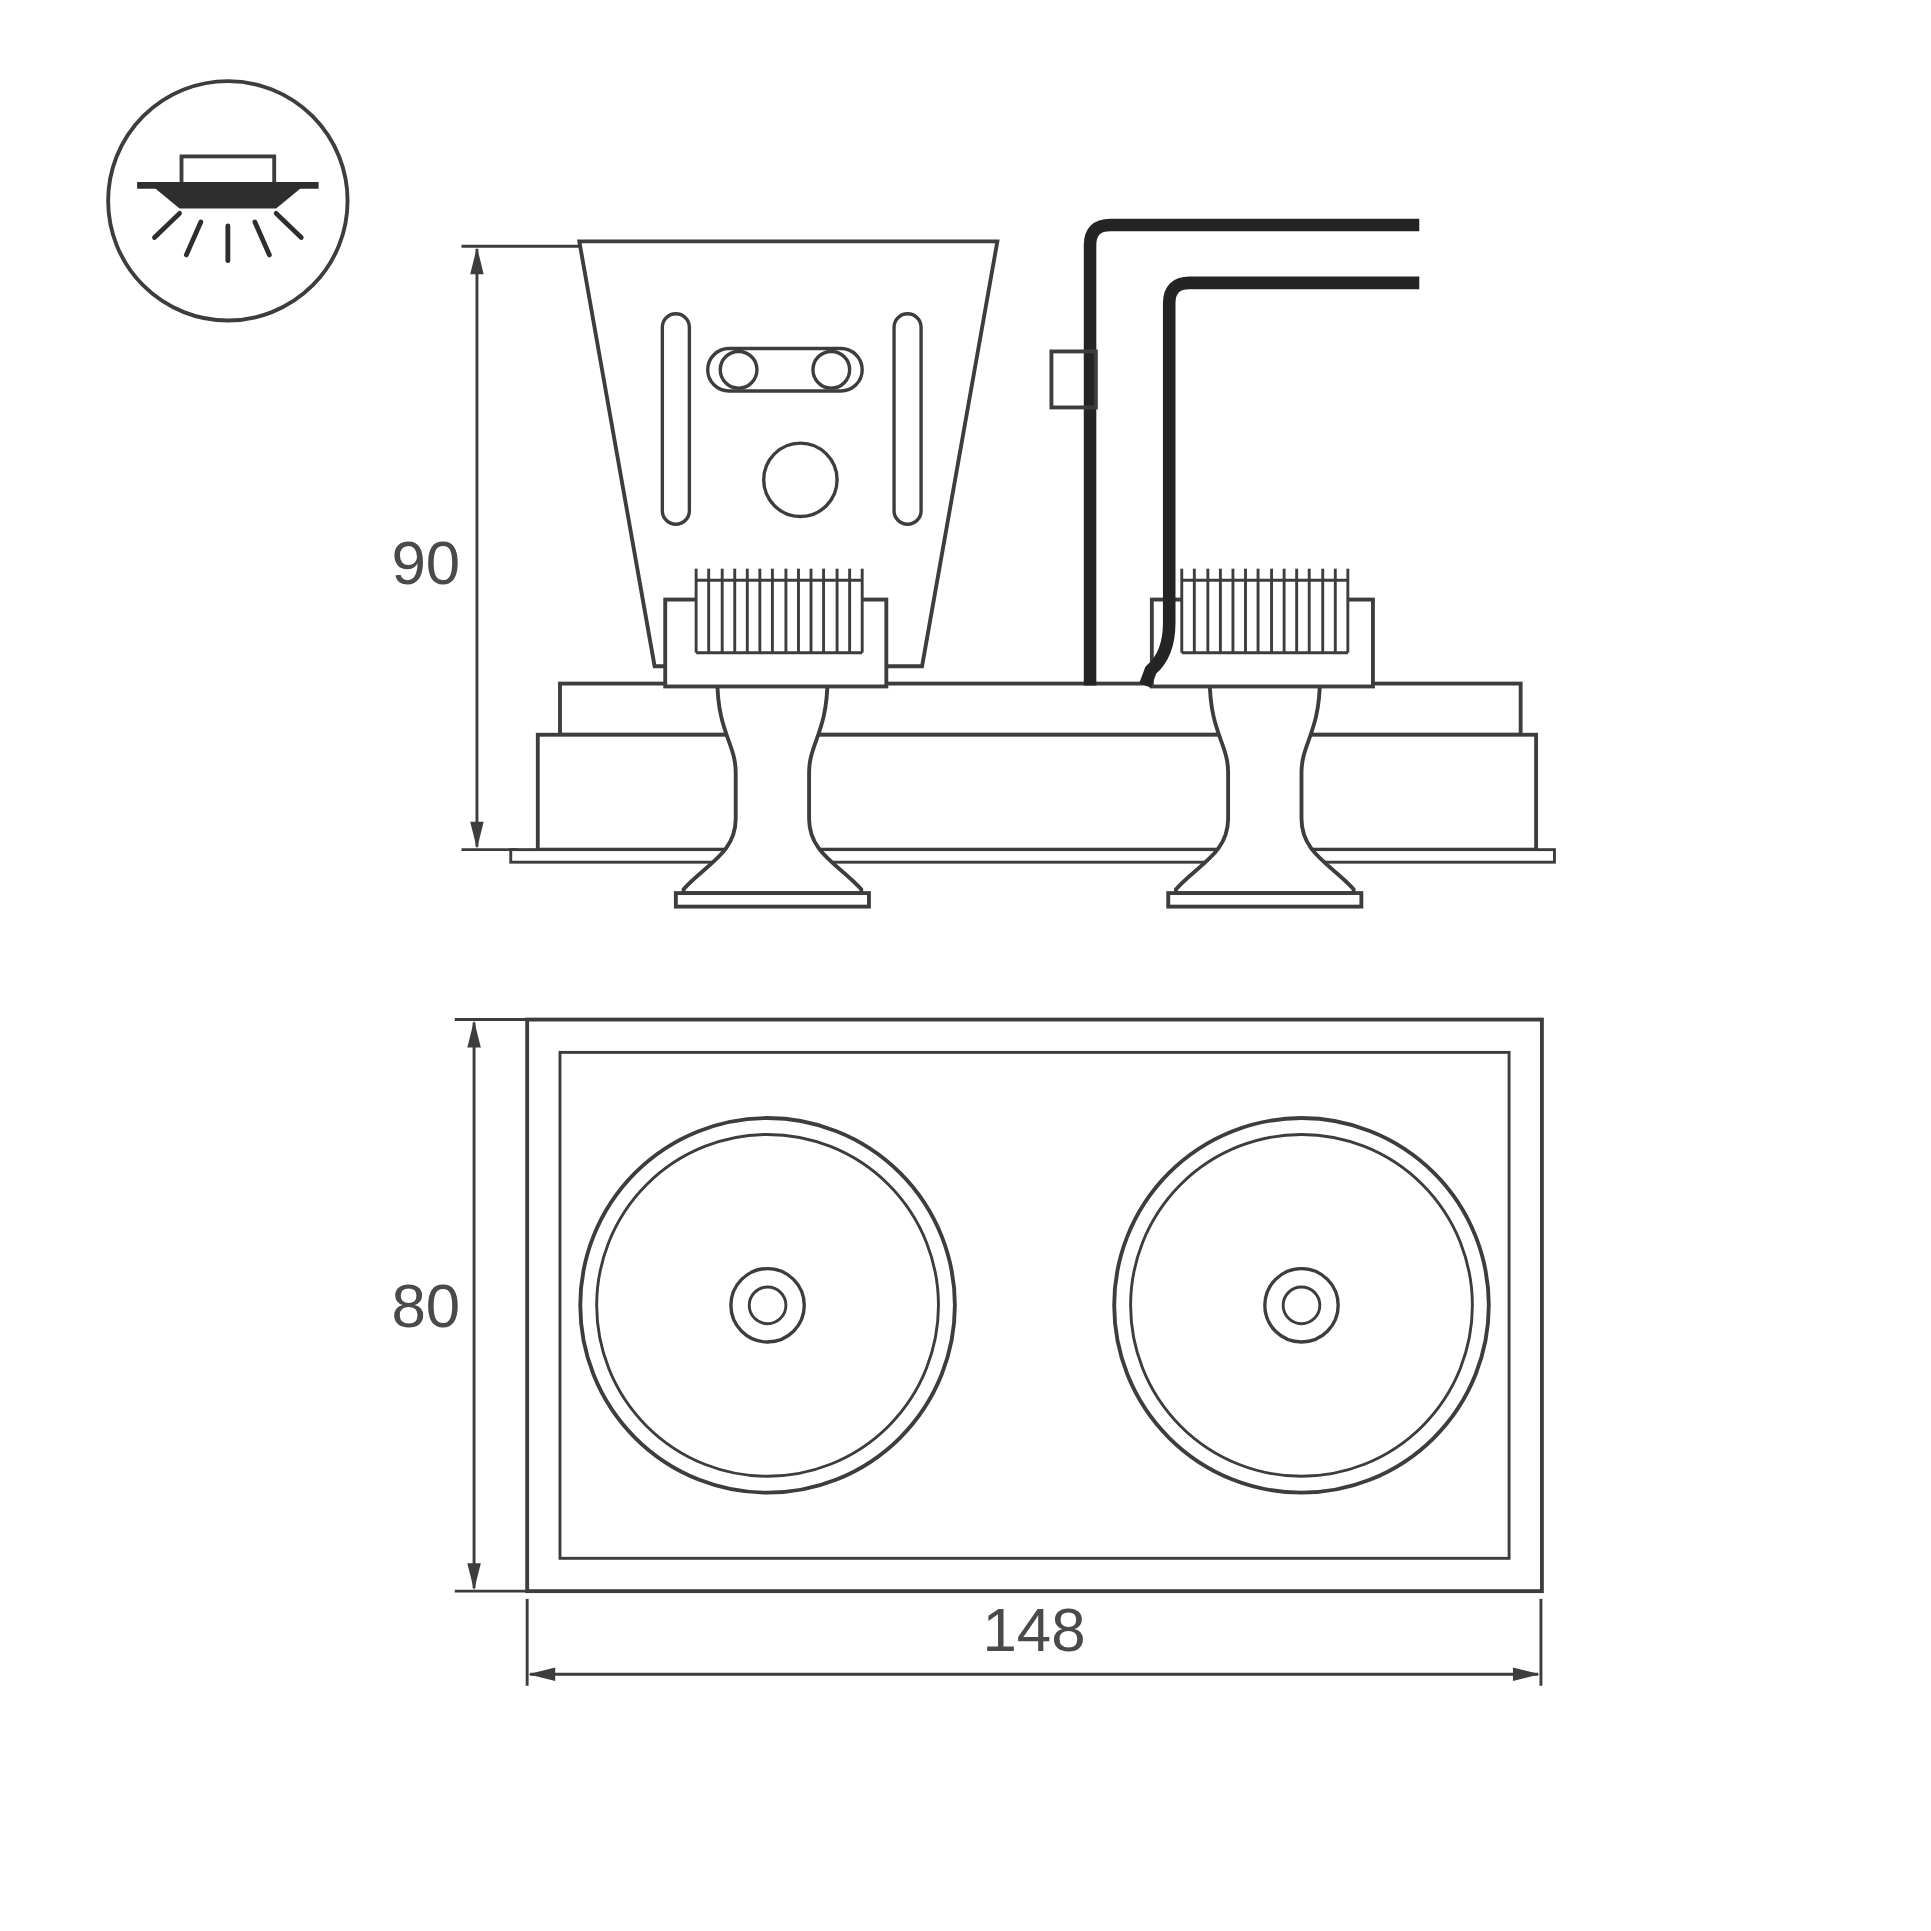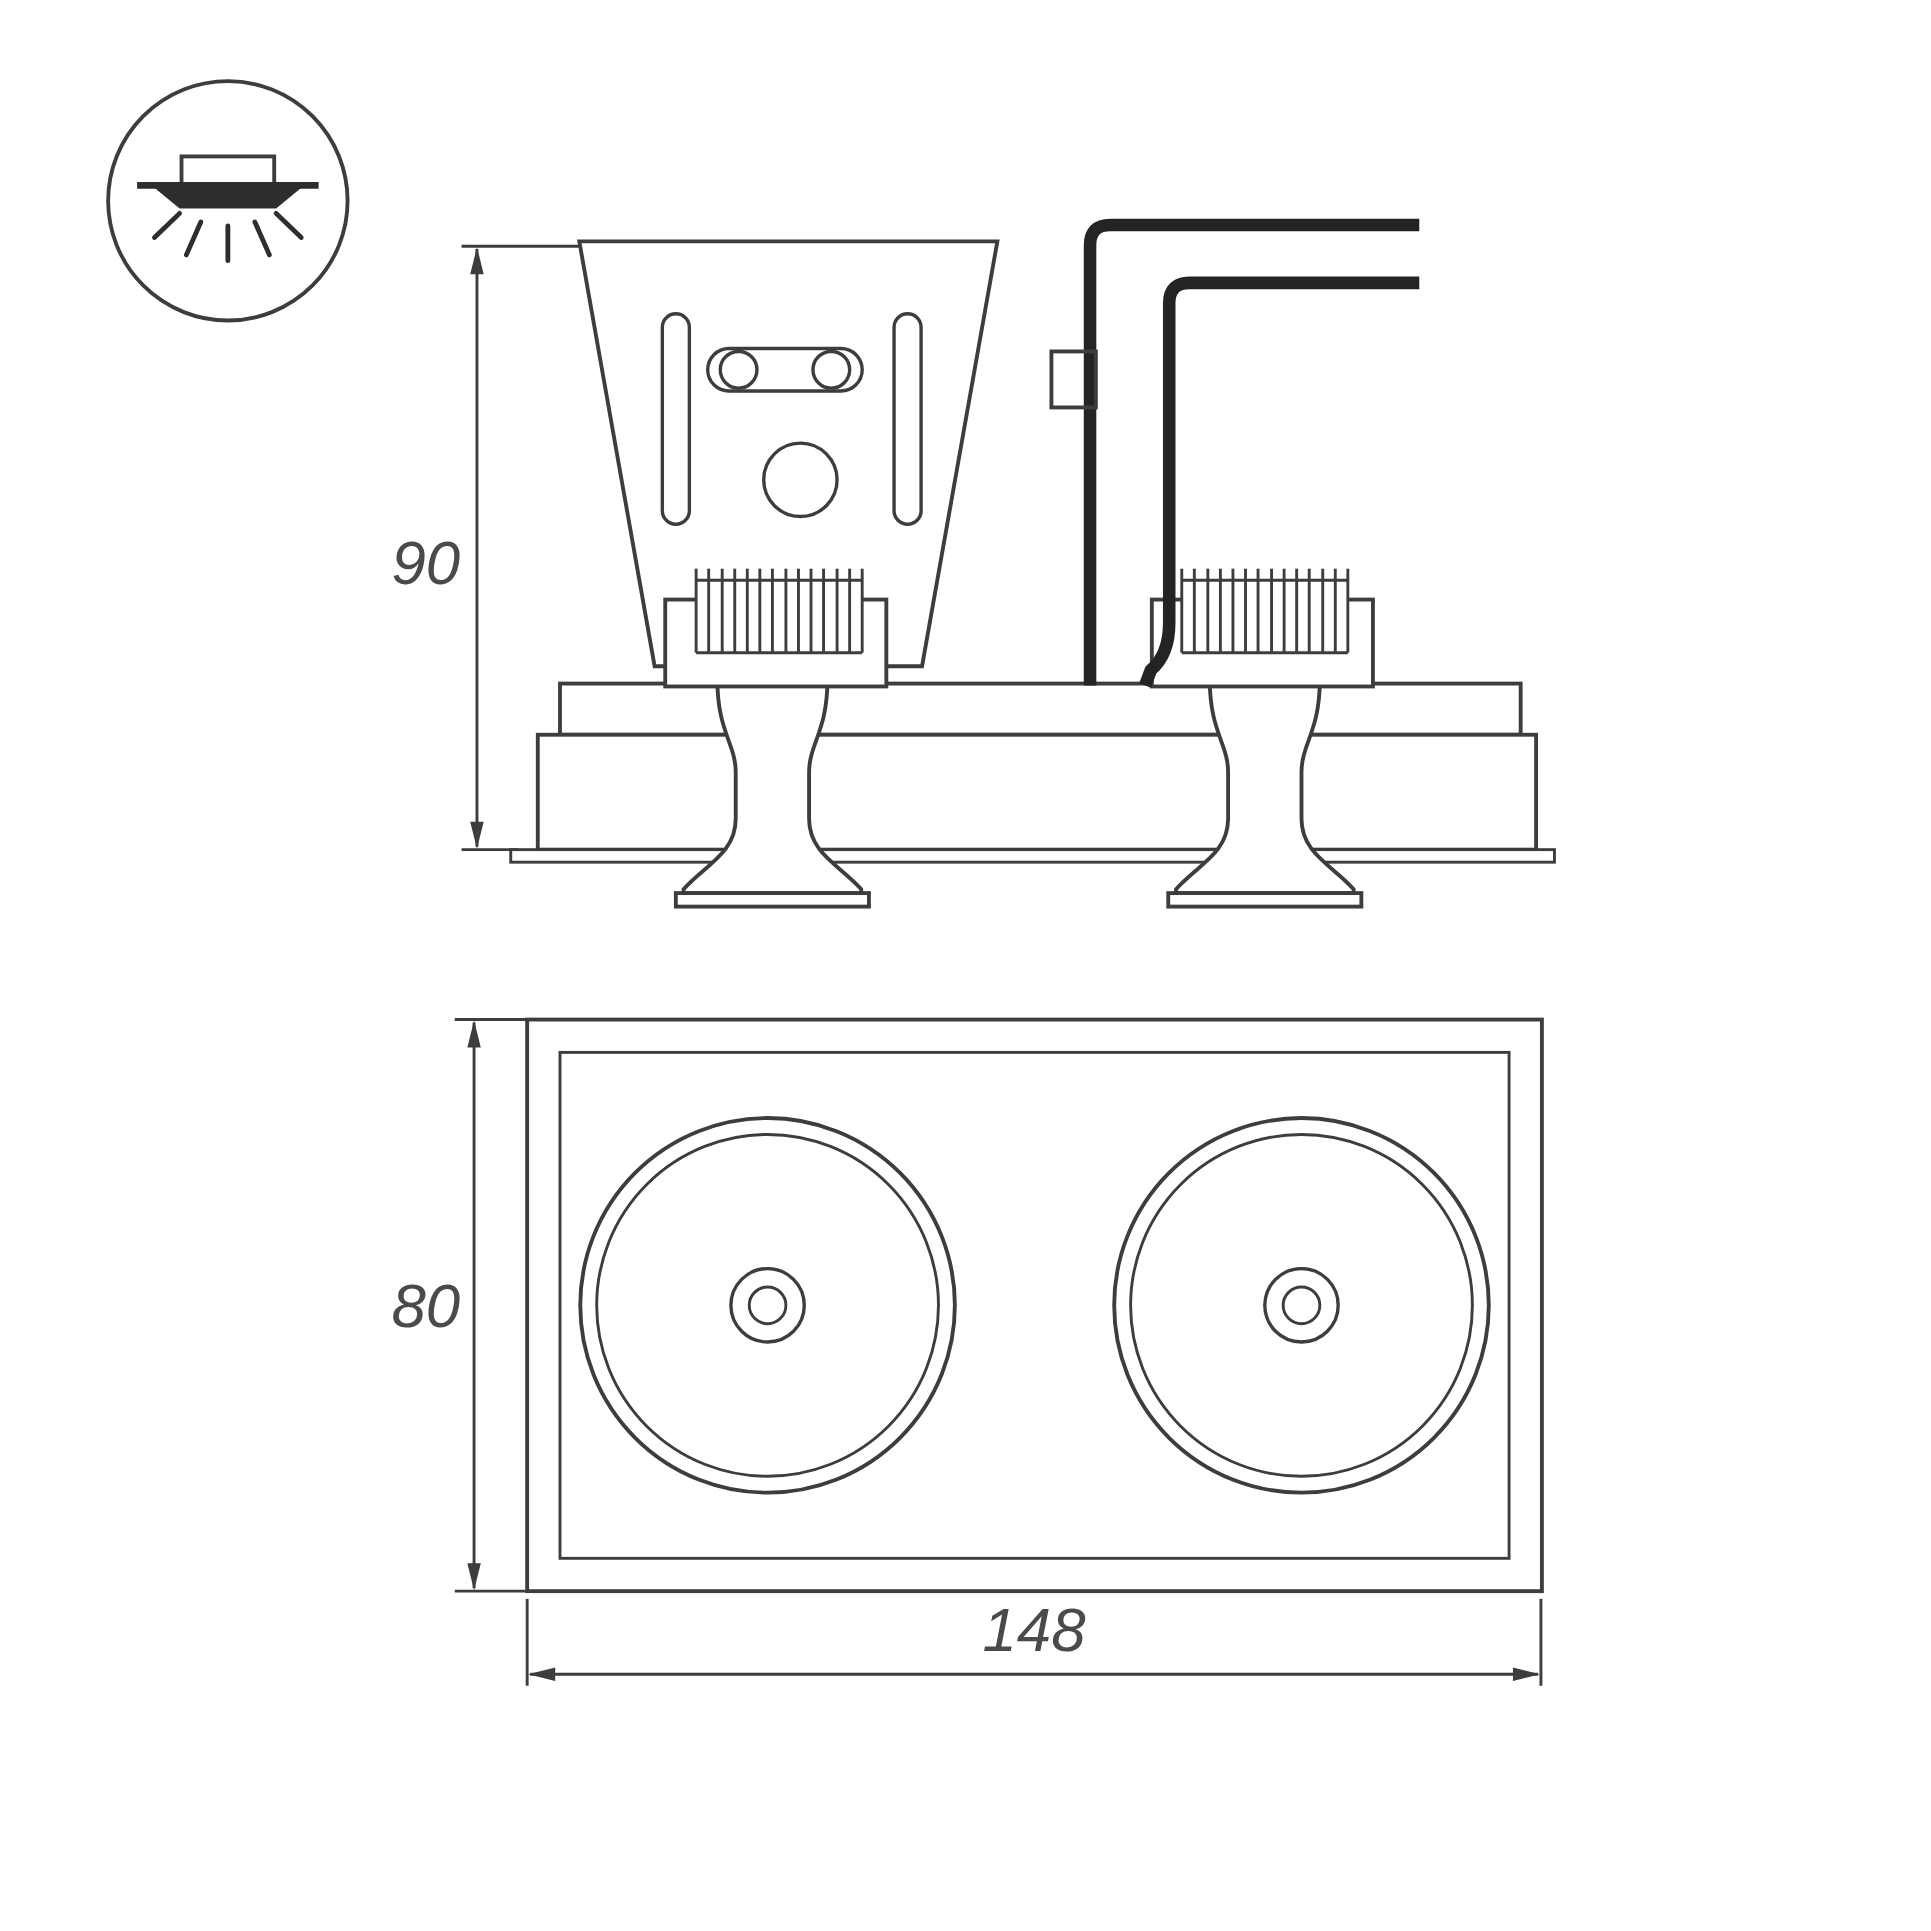--- a/index.html
+++ b/index.html
@@ -5,21 +5,20 @@
   :root{
     --line:#3d3d3d;
     --cable:#242424;
     --text:#4a4a4a;
     --bg:#ffffff;
   }
   html,body{margin:0;padding:0;background:var(--bg);}
   .stage{
     width:1931px;height:1931px;position:relative;background:var(--bg);
     font-family:"Liberation Sans", sans-serif;
-    font-style:italic;
   }
   svg{display:block;}
   .ln{stroke:var(--line);fill:none;}
   .lnf{stroke:var(--line);fill:#ffffff;}
   .dk{stroke:var(--cable);fill:none;}
   .dimtxt{
     fill:var(--text);
     font-family:"Liberation Sans", sans-serif;
     font-size:64px;
     font-weight:400;

